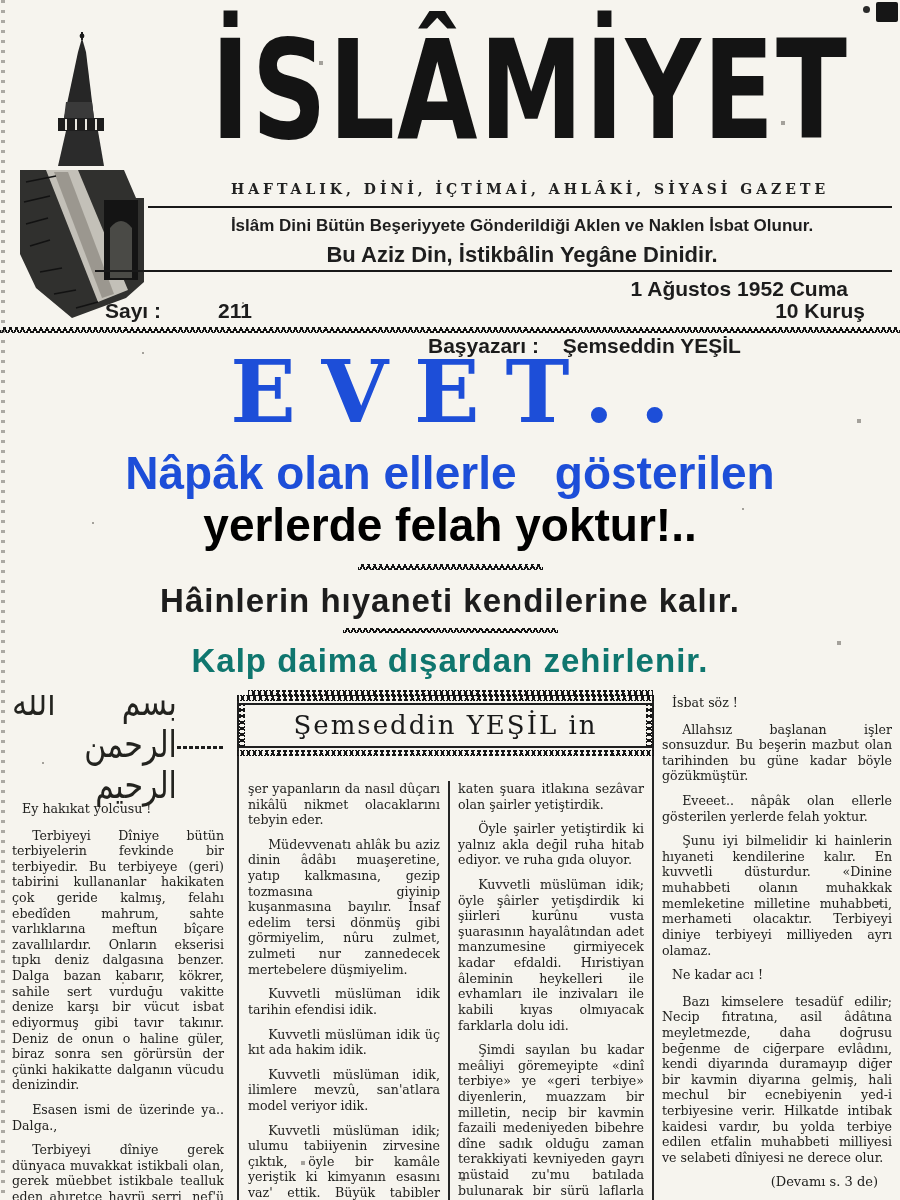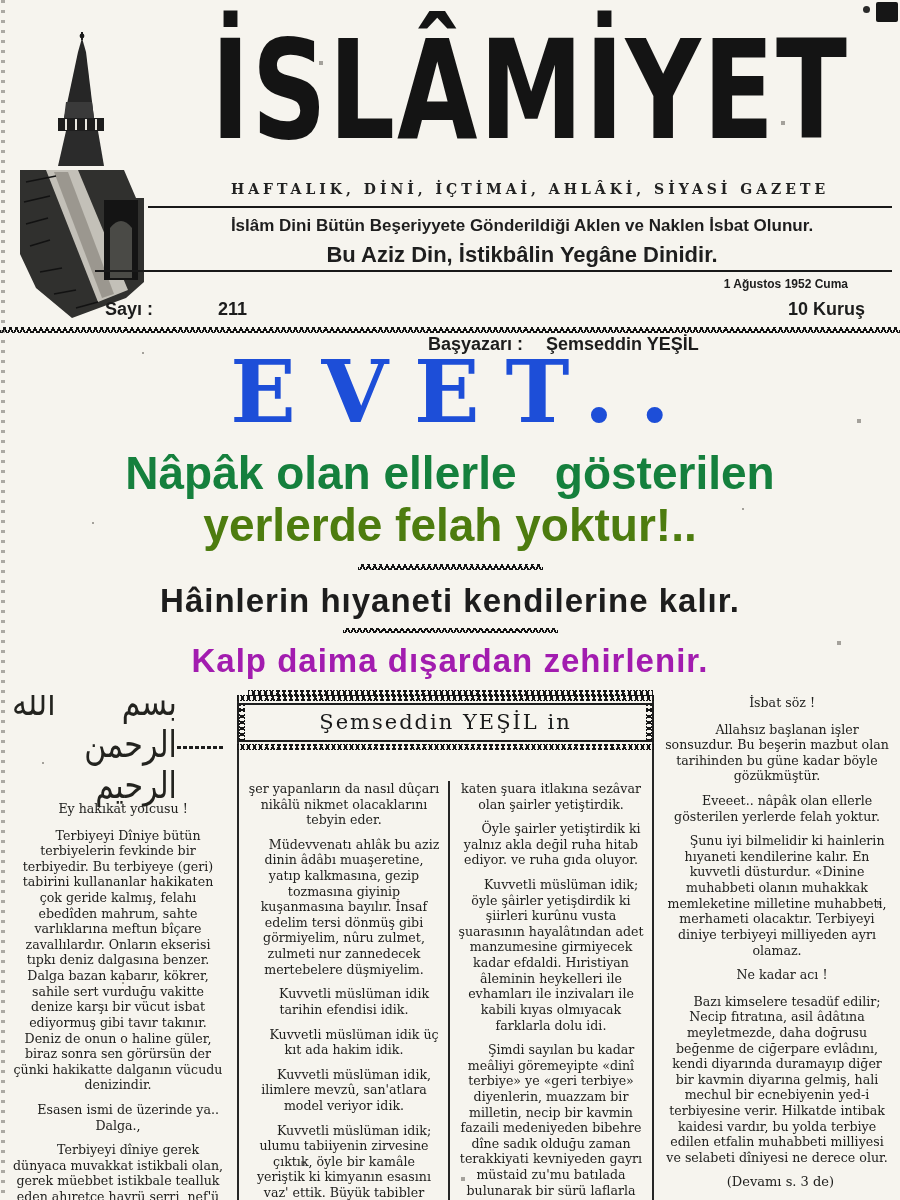--- a/index.html
+++ b/index.html
@@ -63,58 +63,58 @@
     font-size:14px;letter-spacing:4px;font-weight:bold;color:#222;
     white-space:nowrap;
   }
   .rule-a{left:148px;right:8px;top:206px;}
   .motto1{position:absolute;left:160px;right:16px;top:216px;text-align:center;
     font-family:"Liberation Sans", sans-serif;font-weight:bold;font-size:17px;color:#1e1e1e;}
   .motto2{position:absolute;left:160px;right:16px;top:242px;text-align:center;
     font-family:"Liberation Sans", sans-serif;font-weight:bold;font-size:22px;color:#1e1e1e;}
   .rule-b{left:95px;right:8px;top:270px;}
   .mast-date{position:absolute;right:52px;top:277px;
-    font-family:"Liberation Sans", sans-serif;font-weight:bold;font-size:12px;}
+    font-family:"Liberation Sans", sans-serif;font-weight:bold;font-size:21px;}
   .issue-row{position:absolute;left:0;right:0;top:299px;height:30px;
-    font-family:"Liberation Sans", sans-serif;font-weight:bold;font-size:18px;}
+    font-family:"Liberation Sans", sans-serif;font-weight:bold;font-size:21px;}
   .issue-label{position:absolute;left:105px;top:0;}
   .issue-number{position:absolute;left:218px;top:0;}
   .editor{position:absolute;left:428px;top:0;margin-top:35px;}
   .editor-name{margin-left:18px;}
   .price{position:absolute;right:35px;top:0;}
   .zz-mast{position:absolute;left:0;right:0;top:327px;}
 
   
   .headline{position:absolute;left:0;top:333px;width:900px;height:362px;text-align:center;}
   .evet{
     margin-top:16px;
     font-family:"DejaVu Serif", serif;font-weight:bold;
     font-size:86px;line-height:1;letter-spacing:.30em;text-indent:.30em;
     color:#1d4ed8;
   }
   .deck1{margin-top:14px;font-family:"Liberation Sans", sans-serif;font-weight:bold;
-    font-size:46px;line-height:1.05;color:#15803d;white-space:pre;}
+    font-size:46px;line-height:1.05;color:#1d4ed8;white-space:pre;}
   .deck2{margin-top:4px;font-family:"Liberation Sans", sans-serif;font-weight:bold;
-    font-size:46px;line-height:1.05;color:#4d7c0f;}
+    font-size:46px;line-height:1.05;color:#000000;}
   .zz-c{width:185px;margin:14px auto 0 auto;}
   .slogan1{margin-top:12px;font-family:"Liberation Sans", sans-serif;font-weight:bold;
     font-size:33px;letter-spacing:1px;color:#1d1d1d;}
   .zz-d{width:215px;margin:8px auto 0 auto;height:5px;}
   .slogan2{margin-top:9px;font-family:"Liberation Sans", sans-serif;font-weight:bold;
-    font-size:33px;letter-spacing:1px;color:#a21caf;}
+    font-size:33px;letter-spacing:1px;color:#0f766e;}
   .zz-e{width:405px;margin:10px auto 0 auto;}
 
   
   .body-section{position:absolute;left:12px;top:695px;width:880px;height:505px;overflow:hidden;}
   .vdiv{position:absolute;width:2px;background:#262626;}
   .vdiv1{left:225px;top:0;height:505px;}
   .vdiv2{left:436px;top:86px;height:419px;}
   .vdiv3{left:640px;top:0;height:505px;}
   .col{position:absolute;top:0;font-size:12.6px;line-height:1.24;text-align:justify;color:#21211f;}
-  .col p{margin:0 0 9px 0;text-indent:1.6em;text-align:center;}
+  .col p{margin:0 0 9px 0;text-indent:1.6em;}
   .col p.lead{text-indent:0;}
   .col p.salut{text-indent:.8em;margin-bottom:11px;}
   .col1{left:0;width:212px;}
   .col2{left:236px;top:86px;width:192px;}
   .col3{left:446px;top:86px;width:186px;}
   .col4{left:650px;width:230px;}
   .continuation{text-align:right;text-indent:0;padding-right:14px;margin-top:16px;
     font-size:13px;}
 
   
@@ -124,21 +124,21 @@
     font-family:"DejaVu Sans", sans-serif;font-size:30px;line-height:1.1;
     direction:rtl;color:#23231f;transform:scaleY(1.25);
   }
   .bismillah-rule{width:86px;height:3px;margin-top:8px;
     background:repeating-linear-gradient(90deg,#1d1d1d 0 4px,transparent 4px 6px);}
 
   
   .featured{position:absolute;left:225px;top:0;width:417px;}
   .fb-border{border:2px solid #1f1f1f;margin:2px 0;display:flex;align-items:stretch;background:#f6f4ee;}
   .fb-content{flex:1;text-align:center;padding:5px 4px 6px 4px;}
-  .fb-line1{font-family:"DejaVu Serif", serif;font-size:21px;letter-spacing:2px;color:#1a1a1a;}
+  .fb-line1{font-family:"DejaVu Serif", serif;font-size:26px;letter-spacing:2px;color:#1a1a1a;}
   .fb-line2{font-family:"Liberation Sans", sans-serif;font-weight:bold;font-size:19px;
     letter-spacing:7px;margin-top:2px;color:#161616;}
 </style>
 </head>
 <body>
 
 <div class="page">
 
   <div class="edge-left"></div>
   <div class="corner-tr"></div>

